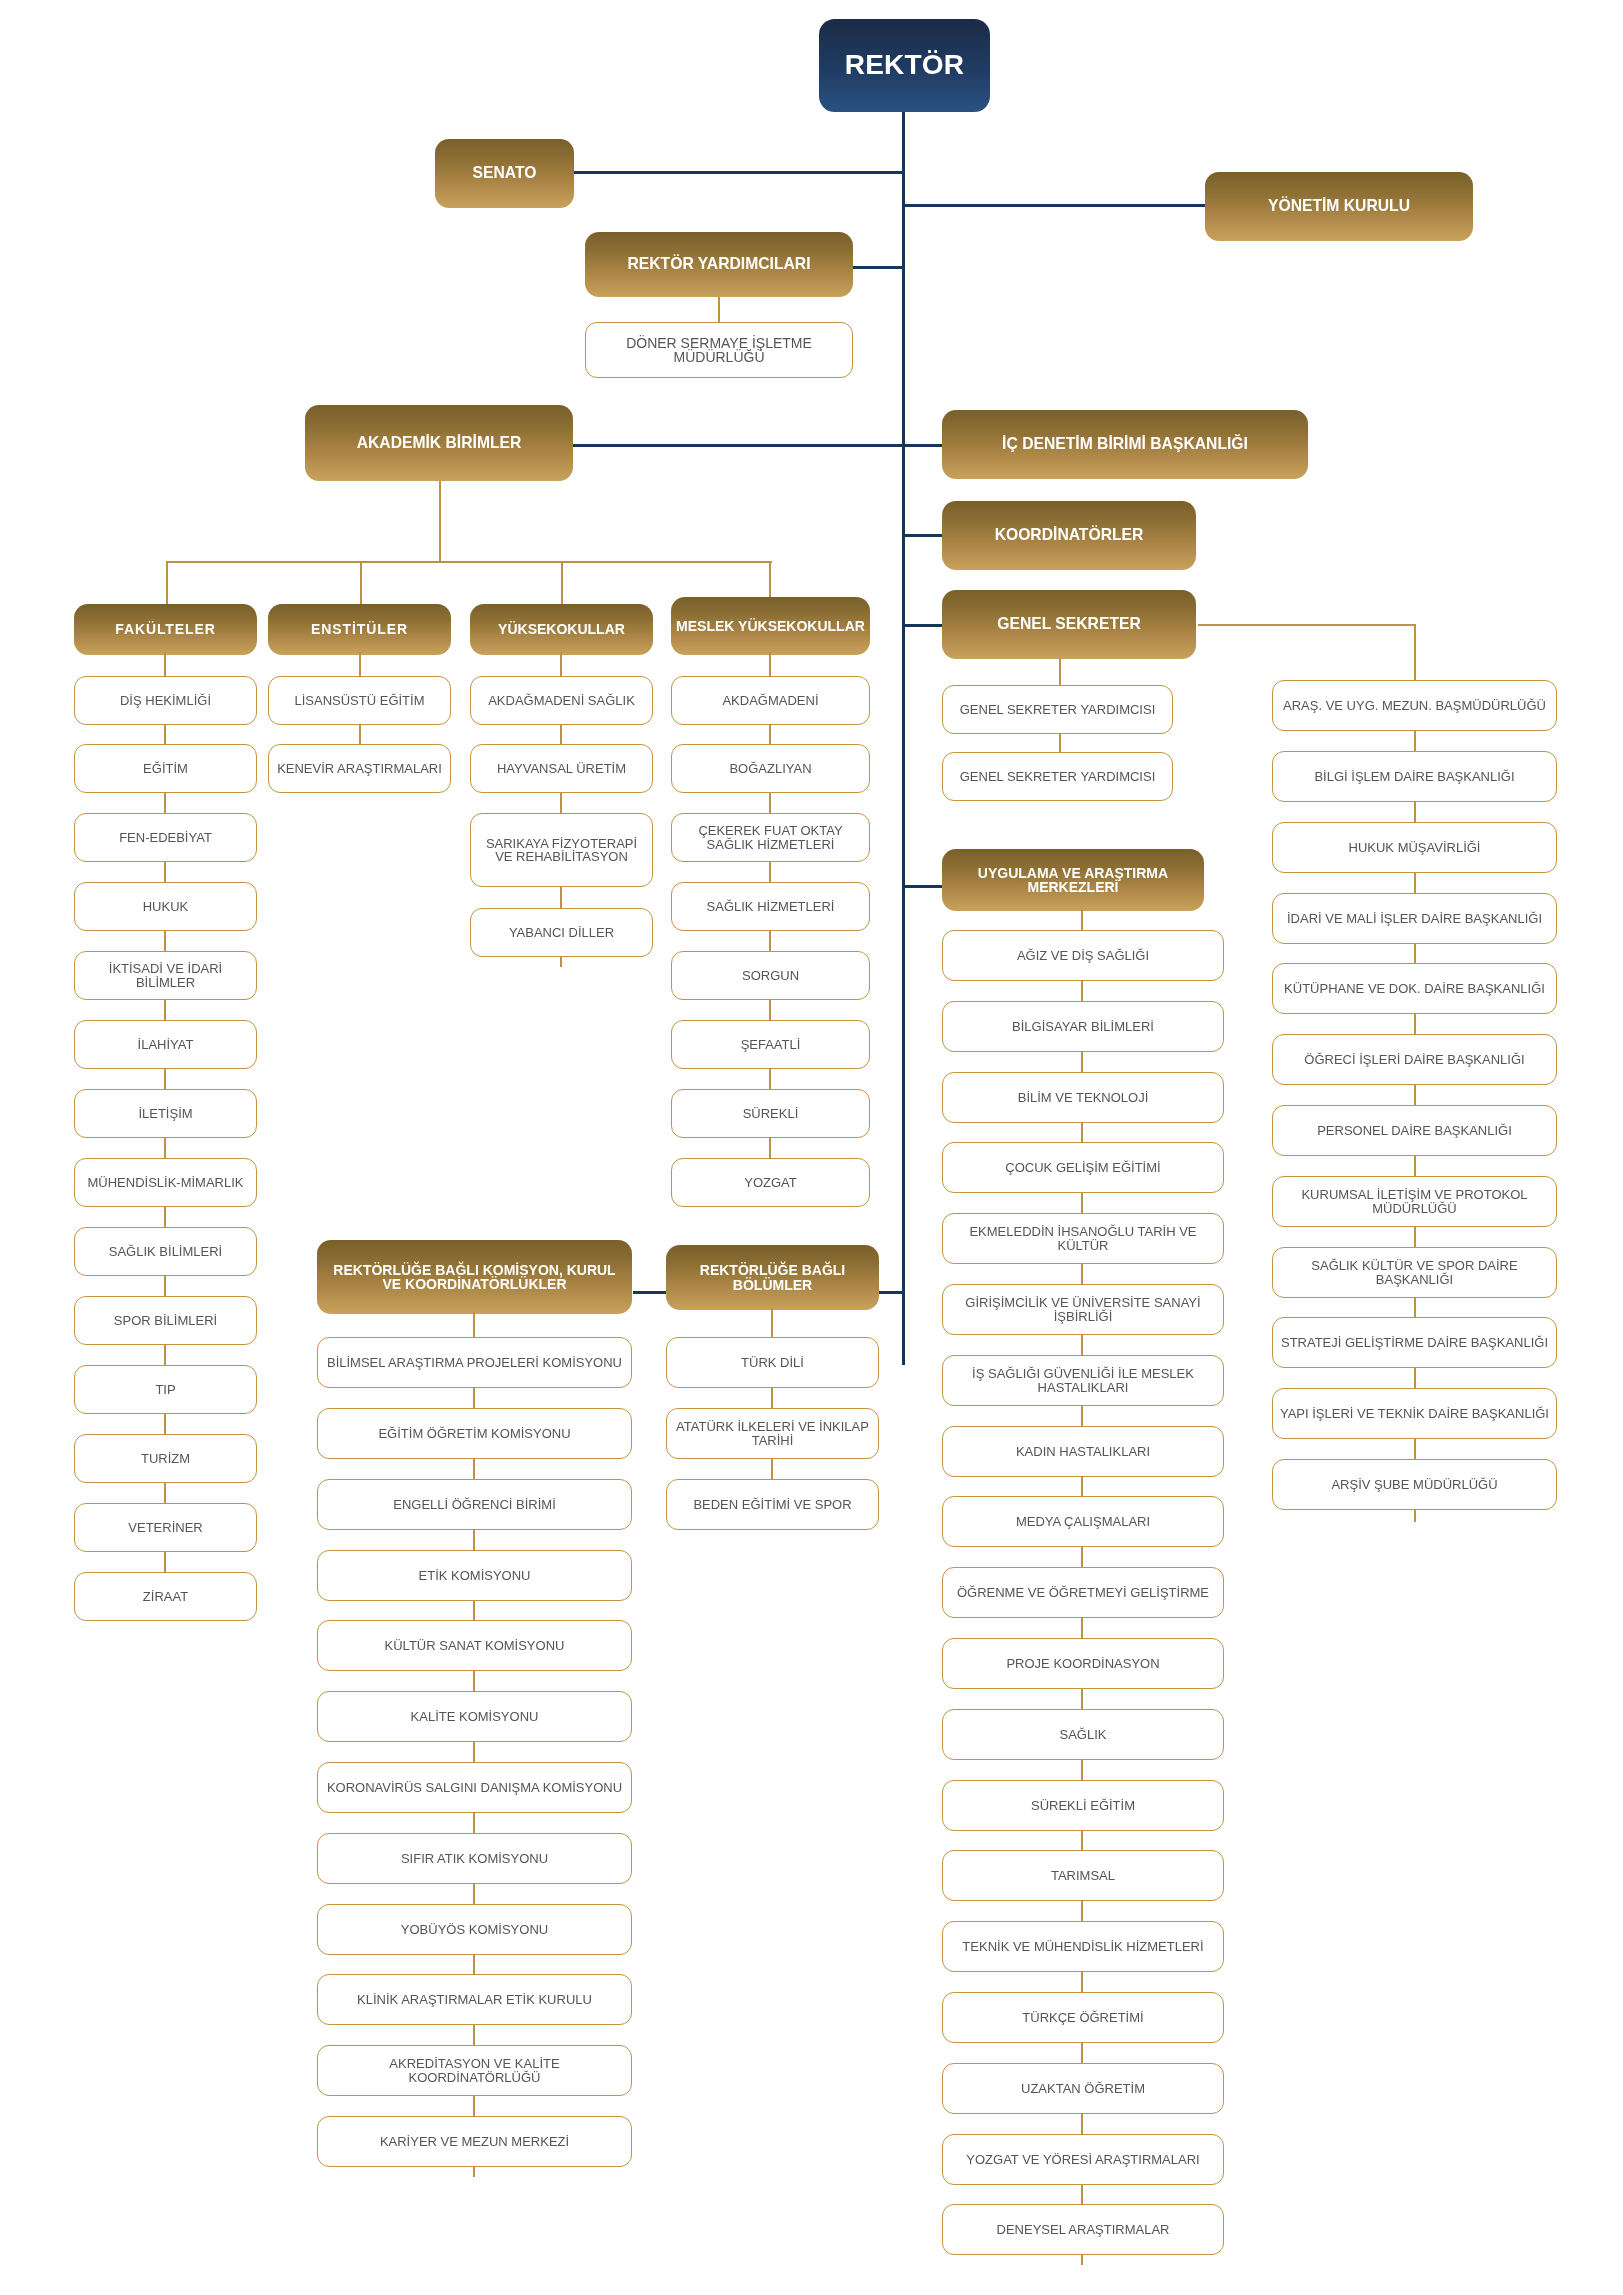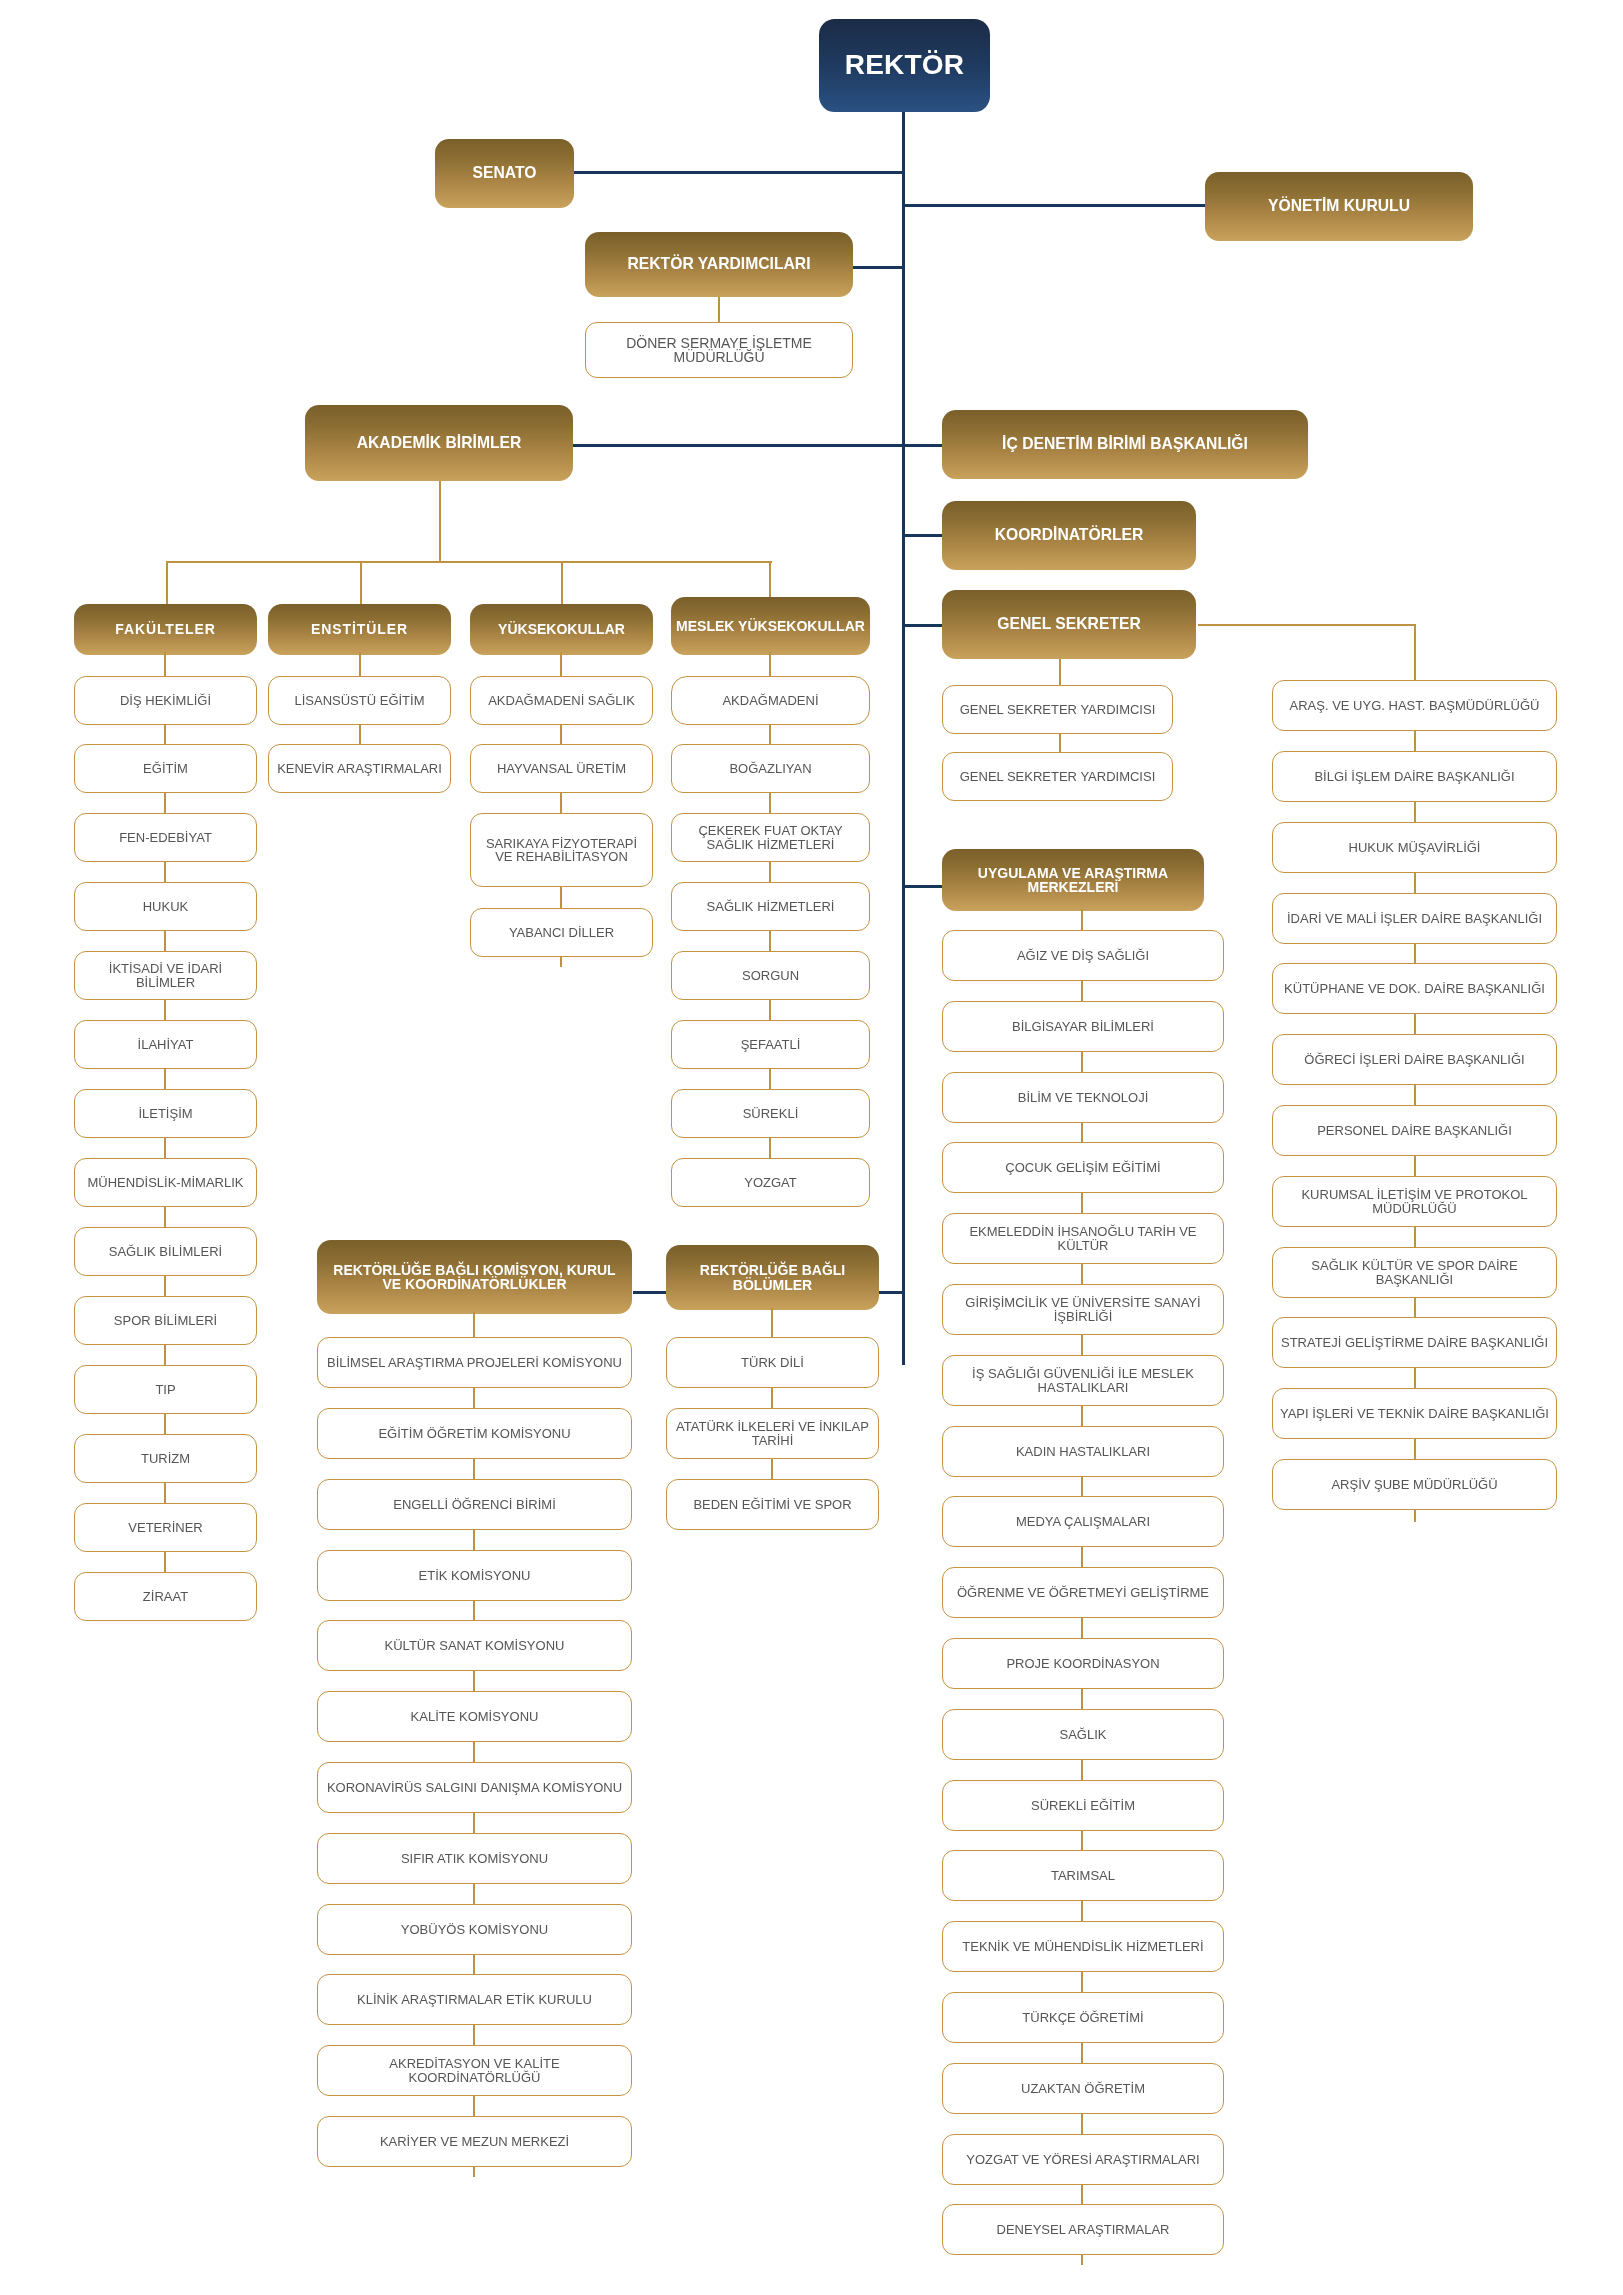--- a/index.html
+++ b/index.html
@@ -178,21 +178,21 @@
       <div class="node wbox t4" style="left: 470px; top: 908px; width: 183px; height: 49px; padding: 0px 6.5px;">
         <span>YABANCI DİLLER</span>
       </div>
     </div>
 
   <div class="node gold t3" style="left:671px;top:597px;width:199px;height:58px;">
     <span>MESLEK YÜKSEKOKULLAR</span>
   </div>
   <div class="lng" style="left:769px;top:652px;width:2.3px;height:553px;"></div>
   <div id="col-myo">
-      <div class="node wbox t4" style="left: 671px; top: 676px; width: 199px; height: 49px; padding: 0px 6.5px; border-radius: 16px;">
+      <div class="node wbox t4" style="left: 671px; top: 676px; width: 199px; height: 49px; padding: 0px 6.5px;">
         <span>AKDAĞMADENİ</span>
       </div>
       <div class="node wbox t4" style="left: 671px; top: 744px; width: 199px; height: 49px; padding: 0px 6.5px;">
         <span>BOĞAZLIYAN</span>
       </div>
       <div class="node wbox t4" style="left: 671px; top: 813px; width: 199px; height: 49px; padding: 0px 6.5px;">
         <span>ÇEKEREK FUAT OKTAY SAĞLIK HİZMETLERİ</span>
       </div>
       <div class="node wbox t4" style="left: 671px; top: 882px; width: 199px; height: 49px; padding: 0px 1px;">
         <span>SAĞLIK HİZMETLERİ</span>
@@ -340,21 +340,21 @@
         <span>YOZGAT VE YÖRESİ ARAŞTIRMALARI</span>
       </div>
       <div class="node wbox t4" style="left: 942px; top: 2204px; width: 282px; height: 51px; padding: 0px 6.5px;">
         <span>DENEYSEL ARAŞTIRMALAR</span>
       </div>
     </div>
 
   <div class="lng" style="left:1414px;top:666px;width:2.3px;height:856px;"></div>
   <div id="col-idari">
       <div class="node wbox t4" style="left: 1272px; top: 680px; width: 285px; height: 51px; padding: 0px 6.5px;">
-        <span>ARAŞ. VE UYG. HAST. BAŞMÜDÜRLÜĞÜ</span>
+        <span>ARAŞ. VE UYG. MEZUN. BAŞMÜDÜRLÜĞÜ</span>
       </div>
       <div class="node wbox t4" style="left: 1272px; top: 751px; width: 285px; height: 51px; padding: 0px 6.5px;">
         <span>BİLGİ İŞLEM DAİRE BAŞKANLIĞI</span>
       </div>
       <div class="node wbox t4" style="left: 1272px; top: 822px; width: 285px; height: 51px; padding: 0px 6.5px;">
         <span>HUKUK MÜŞAVİRLİĞİ</span>
       </div>
       <div class="node wbox t4" style="left: 1272px; top: 893px; width: 285px; height: 51px; padding: 0px 6.5px;">
         <span>İDARİ VE MALİ İŞLER DAİRE BAŞKANLIĞI</span>
       </div>

